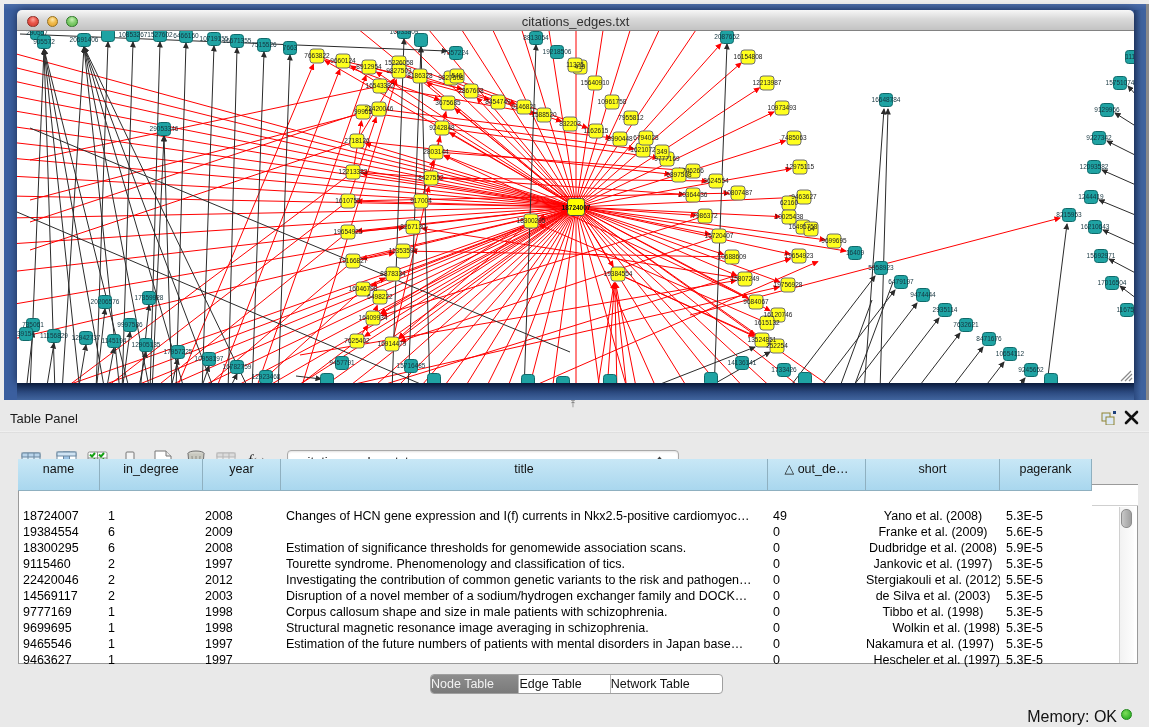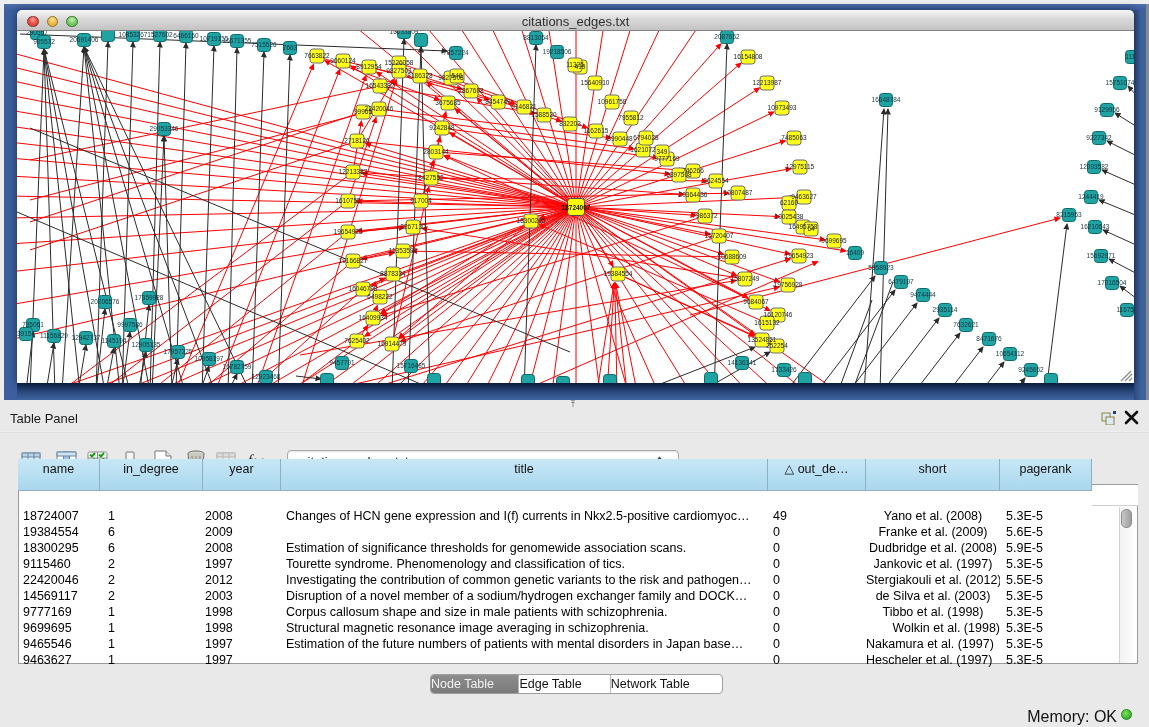--- a/index.html
+++ b/index.html
@@ -739,21 +739,21 @@
 <span class="c" style="left:267px;width:482px">Estimation of the future numbers of patients with mental disorders in Japan base…</span>
 <span class="c" style="left:754px;width:95px">0</span>
 <span class="c" style="left:847px;width:134px;text-align:left">Nakamura et al. (1997)</span>
 <span class="c" style="left:987px;width:90px">5.3E-5</span>
 </div>
 <div class="abs row" style="top:652px">
 <span class="c" style="left:4px;width:78px">9463627</span>
 <span class="c" style="left:89px;width:95px">1</span>
 <span class="c" style="left:186px;width:75px">1997</span>
 <span class="c" style="left:754px;width:95px">0</span>
-<span class="c" style="left:847px;width:134px;text-align:left">Hescheler et al. (1997)</span>
+<span class="c" style="left:847px;width:134px;text-align:right">Hescheler et al. (1997)</span>
 <span class="c" style="left:987px;width:90px">5.3E-5</span>
 </div>
 <div class="abs" id="vscroll"></div>
 <div class="abs" id="vthumb"></div>
 
 <div class="abs" id="tabs">
   <div class="tab" id="tab1">Node Table</div>
   <div class="tab" id="tab2">Edge Table</div>
   <div class="tab" id="tab3">Network Table</div>
 </div>

